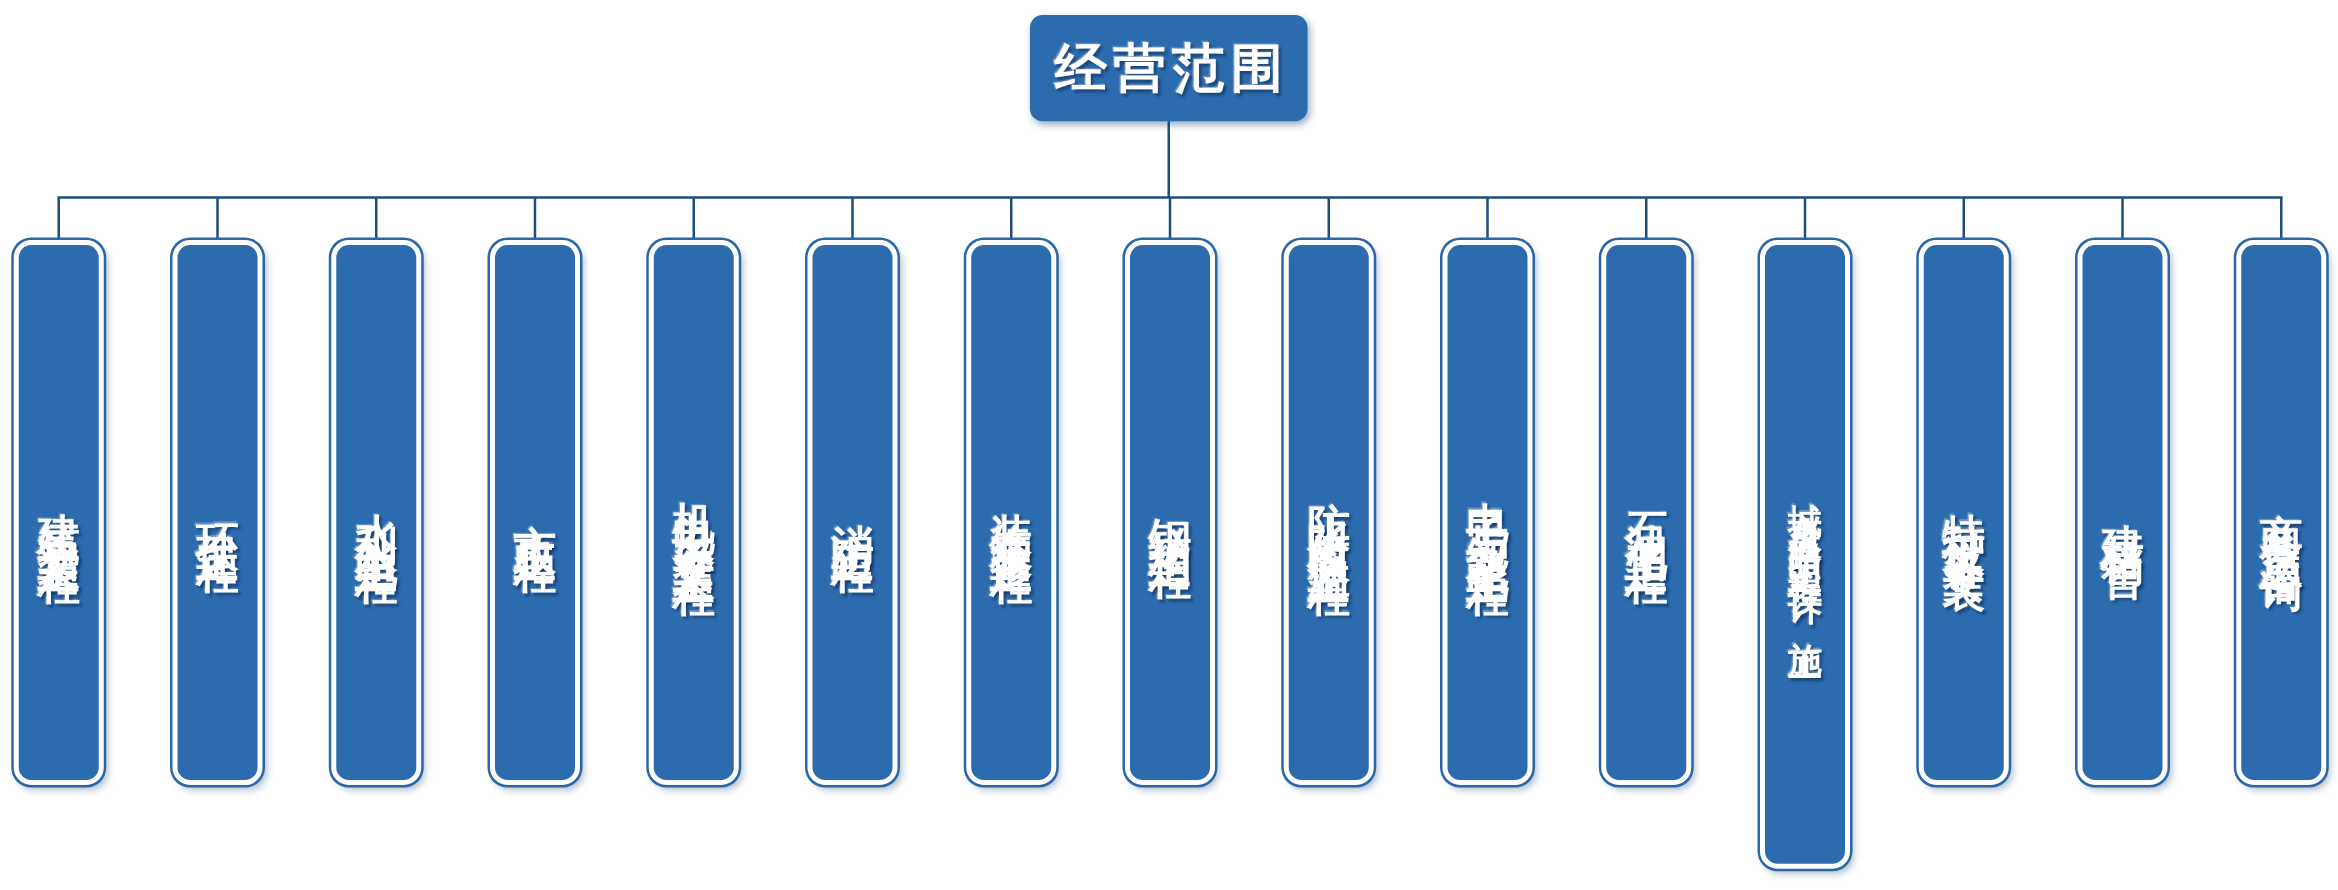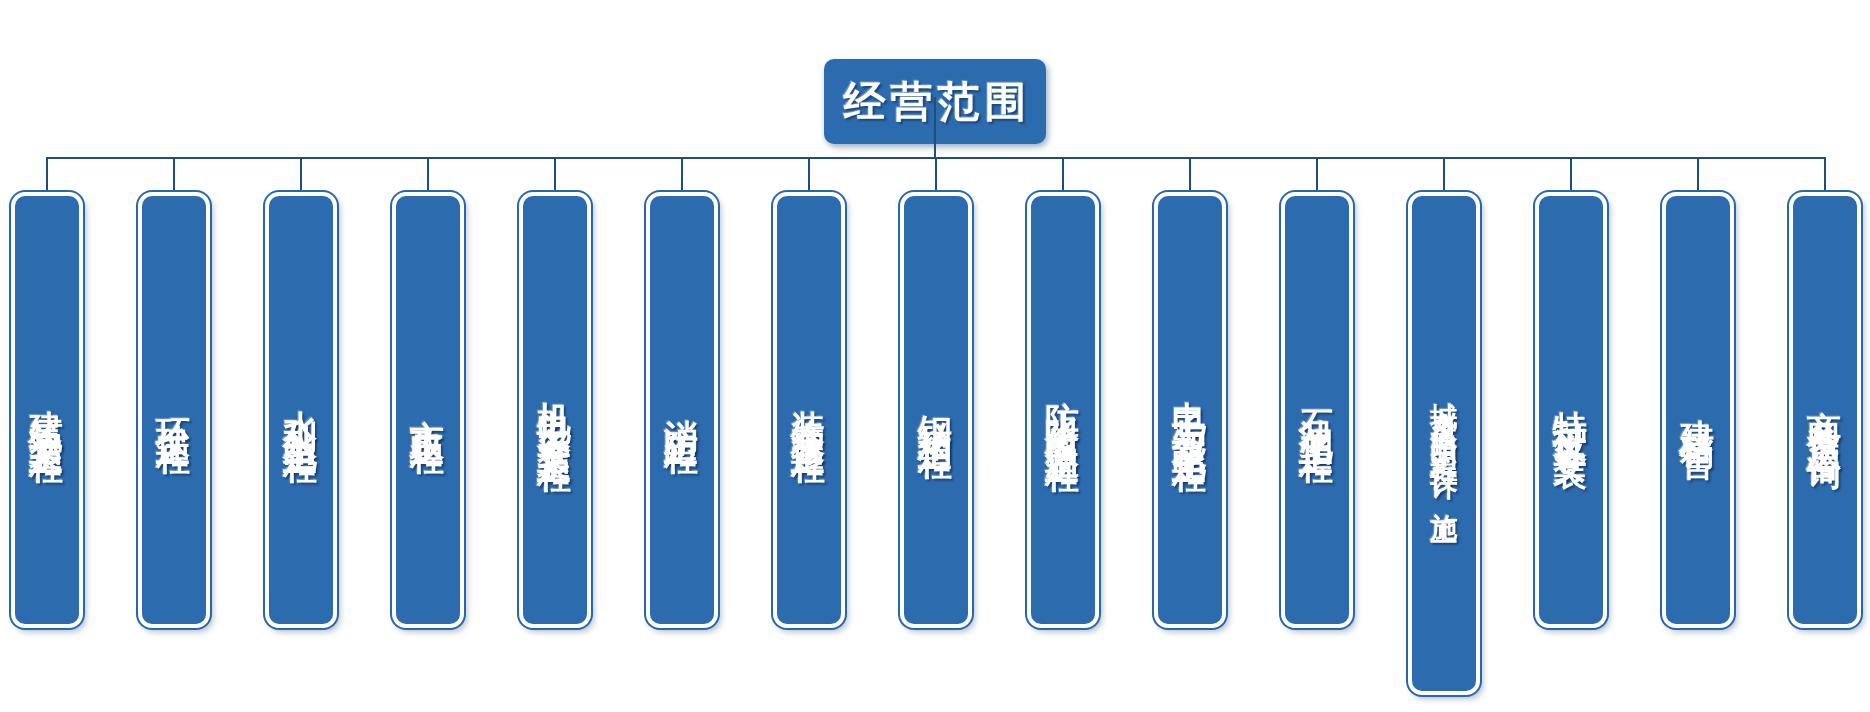--- a/index.html
+++ b/index.html
@@ -17,21 +17,21 @@
     background:var(--page-bg);
     overflow:hidden;
   }
   
   .root-node{
     position:absolute;
     left:824px;top:12px;width:222px;height:85px;
     background:var(--node-fill);
     border-radius:10px;
     box-shadow:2px 3px 6px rgba(31,78,121,.45);
-    display:flex;align-items:center;justify-content:center;margin-top:47px;
+    display:flex;align-items:center;justify-content:center;
   }
   .root-node .root-label{
     color:var(--text);
     font-size:42px;font-weight:bold;
     letter-spacing:5px;
     text-shadow:2px 2px 2px rgba(16,48,88,.6), -1px -1px 1px rgba(255,255,255,.35);
     white-space:nowrap;
     line-height:1;
     padding-left:5px; 
   }

